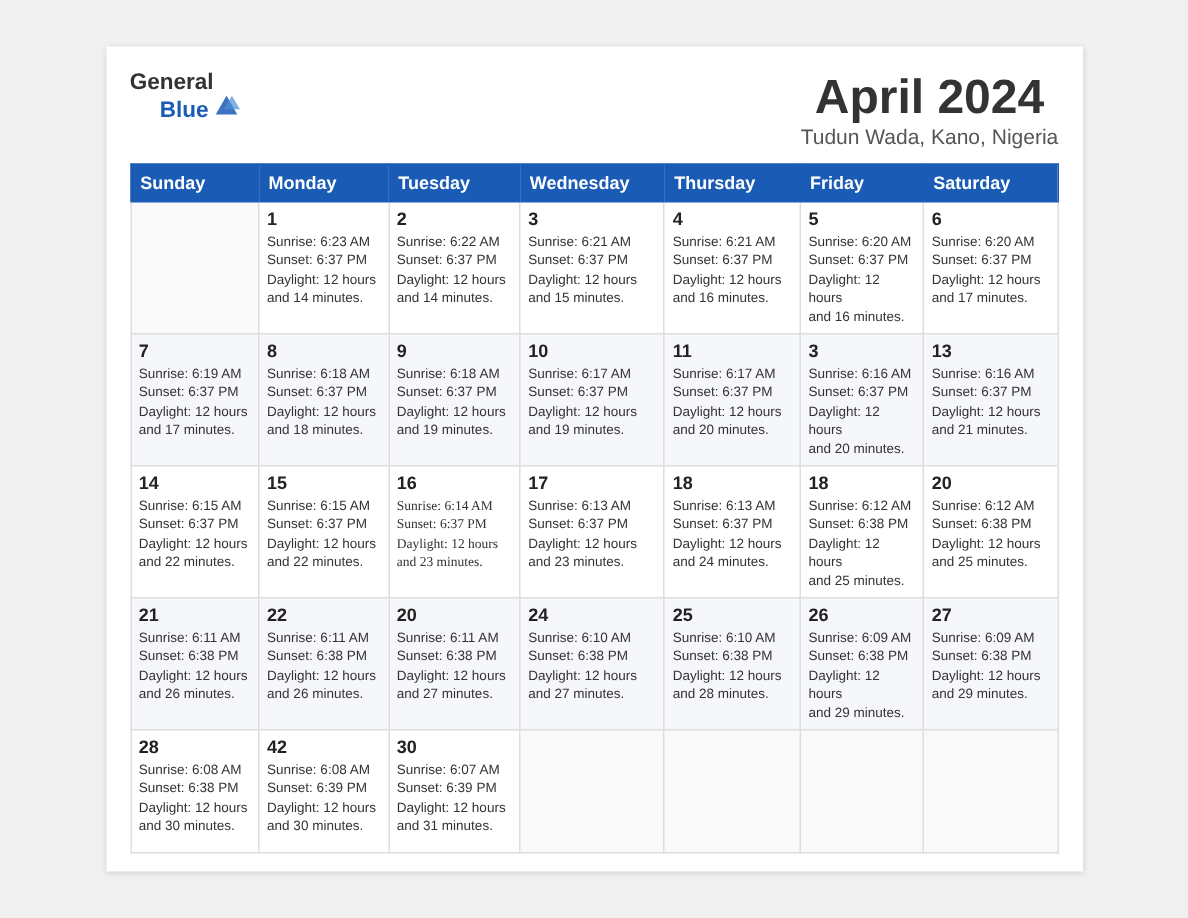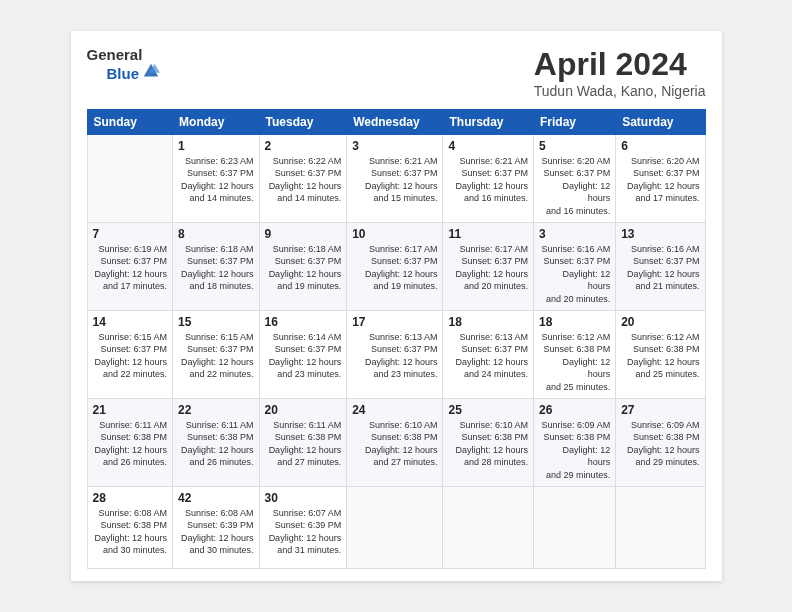--- a/index.html
+++ b/index.html
@@ -42,21 +42,21 @@
     .logo-blue {
       font-size: 15px;
       font-weight: bold;
       color: #1a5bb5;
     }
     .logo-icon {
       margin-left: 3px;
       margin-top: -2px;
     }
     .title-area {
-      text-align: left;
+      text-align: center;
     }
     .month-title {
       font-size: 32px;
       font-weight: bold;
       color: #333;
       line-height: 1.1;
     }
     .subtitle {
       font-size: 14px;
       color: #555;
@@ -94,21 +94,20 @@
       font-size: 12px;
       font-weight: bold;
       color: #222;
       display: block;
       margin-bottom: 2px;
     }
     .cell-info {
       font-size: 9px;
       line-height: 1.4;
       color: #333;
-      text-align: right;
     }
     .row-stripe td {
       background: #f5f7fa;
     }
   </style>
 </head>
 <body>
 
 <div class="calendar-wrapper">
   <div class="header">
@@ -251,21 +250,21 @@
           </td>
           <td>
             <span class="day-number">15</span>
             <div class="cell-info" style="white-space: pre-line;">Sunrise: 6:15 AM
 Sunset: 6:37 PM
 Daylight: 12 hours
 and 22 minutes.</div>
           </td>
           <td>
             <span class="day-number">16</span>
-            <div class="cell-info" style="white-space: pre-line;">Sunrise: 6:14 AM
+            <div class="cell-info" style="white-space: pre-line; font-family: Liberation Serif, serif;">Sunrise: 6:14 AM
 Sunset: 6:37 PM
 Daylight: 12 hours
 and 23 minutes.</div>
           </td>
           <td>
             <span class="day-number">17</span>
             <div class="cell-info" style="white-space: pre-line;">Sunrise: 6:13 AM
 Sunset: 6:37 PM
 Daylight: 12 hours
 and 23 minutes.</div>

